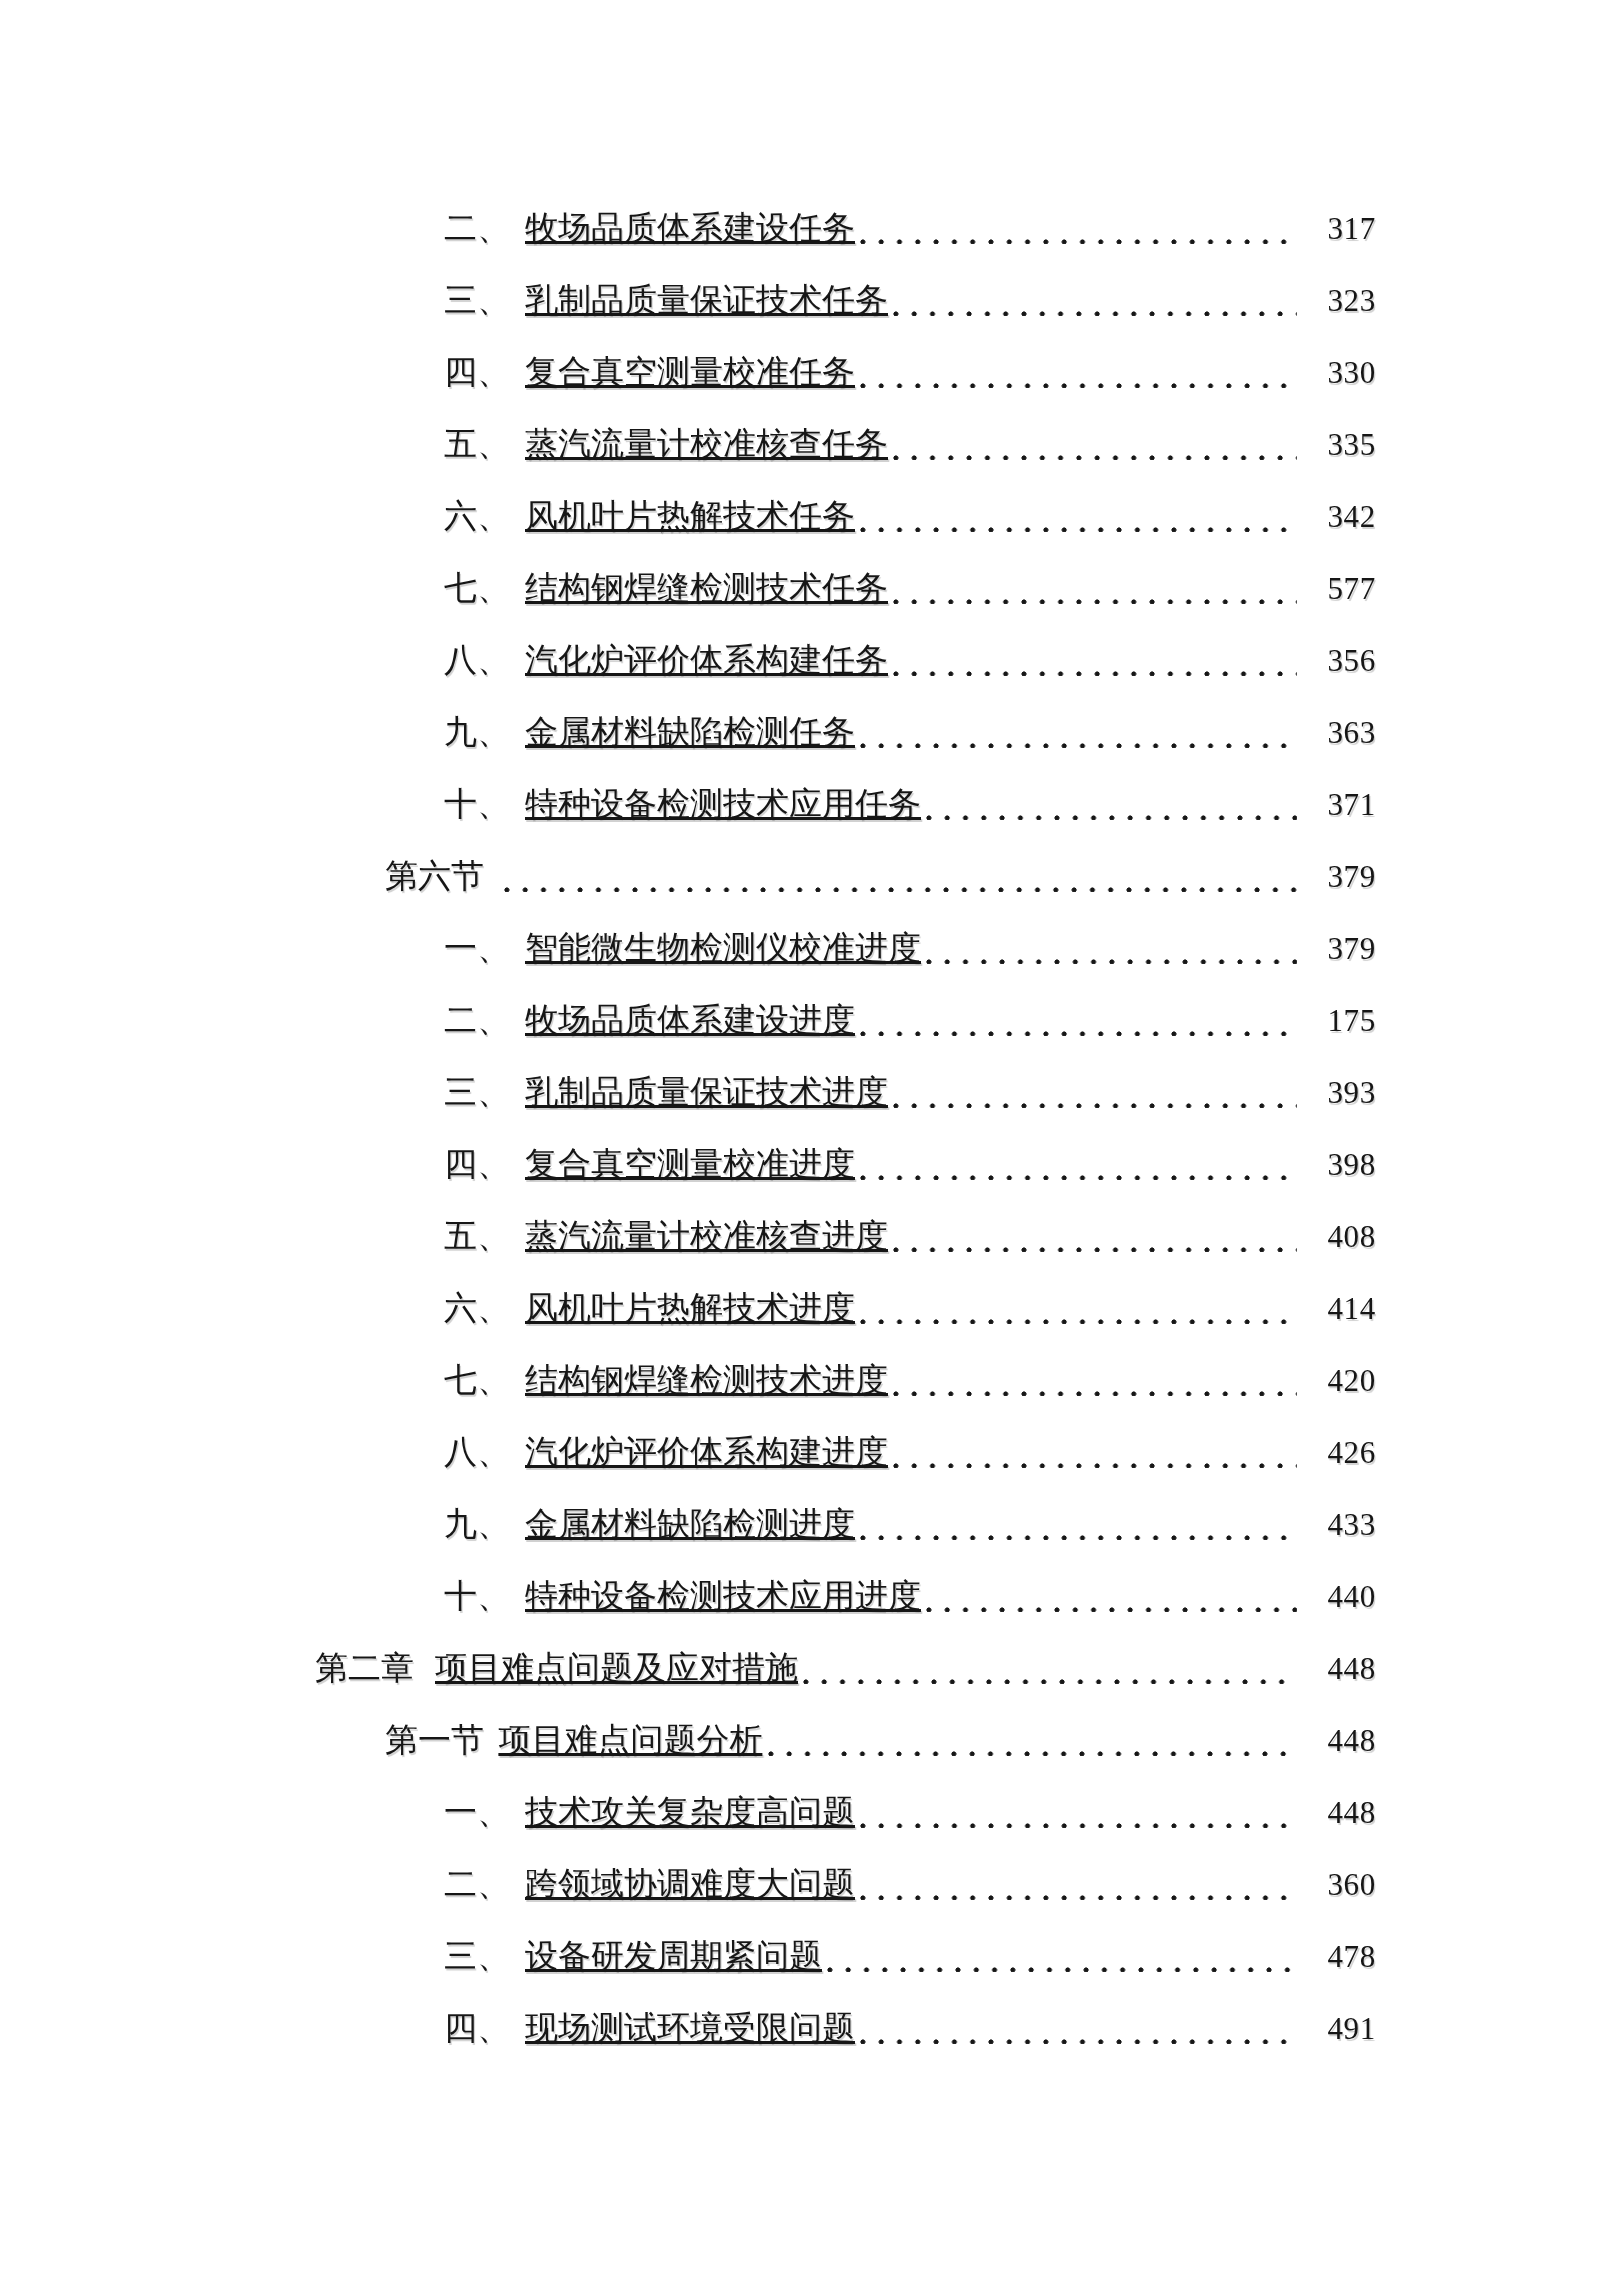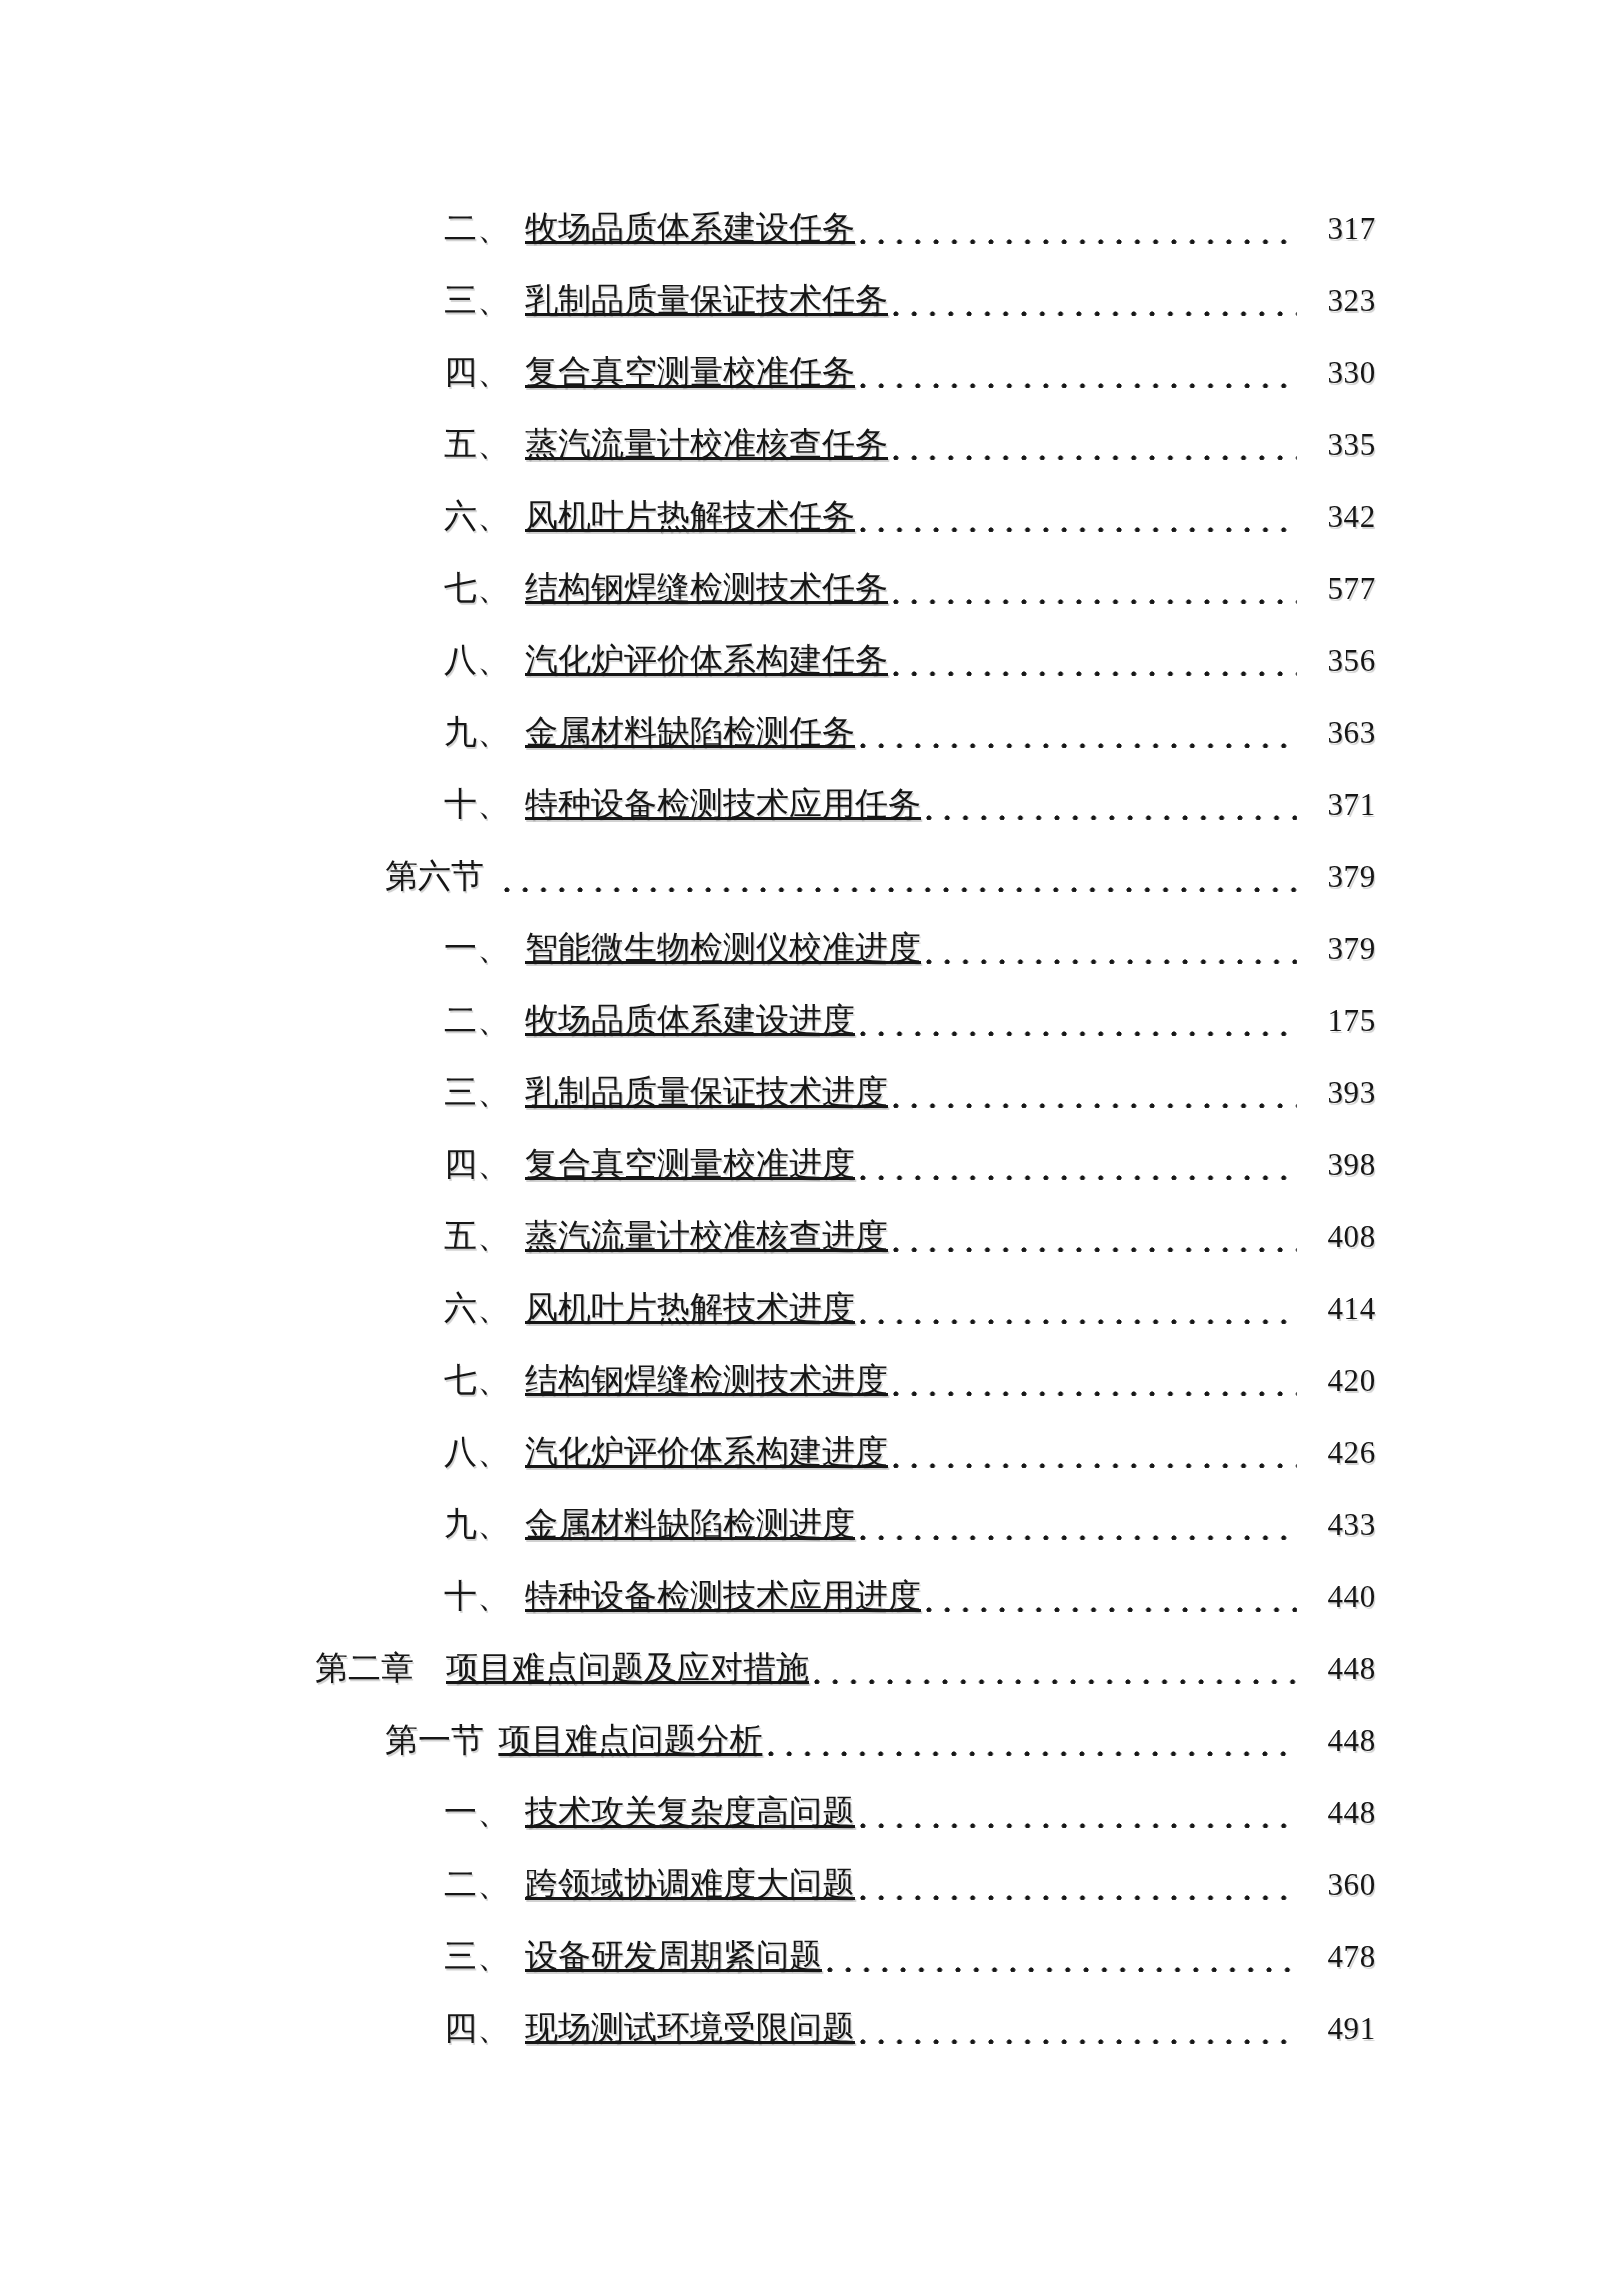--- a/index.html
+++ b/index.html
@@ -32,21 +32,21 @@
     white-space: nowrap;
     font-size: 33px;
     text-shadow: 1.3px 2px 0.7px rgba(0,0,0,0.18);
   }
   .toc-row.lv-chapter { padding-left: 315px; }
   .toc-row.lv-section { padding-left: 385px; }
   .toc-row.lv-item    { padding-left: 444px; }
   .num { display: inline-block; }
   .lv-item .num    { min-width: 81px; }
   .lv-section .num { margin-right: 14.4px; }
-  .lv-chapter .num { margin-right: 32px; }
+  .lv-chapter .num { margin-right: 21px; }
   .title { display: inline-block; text-decoration: underline; }
   .leader {
     flex: 1 1 auto;
     align-self: stretch;
     position: relative;
     margin-left: 5.2px;
     margin-right: 27.5px;
     min-width: 26px;
   }
   .leader::after {

